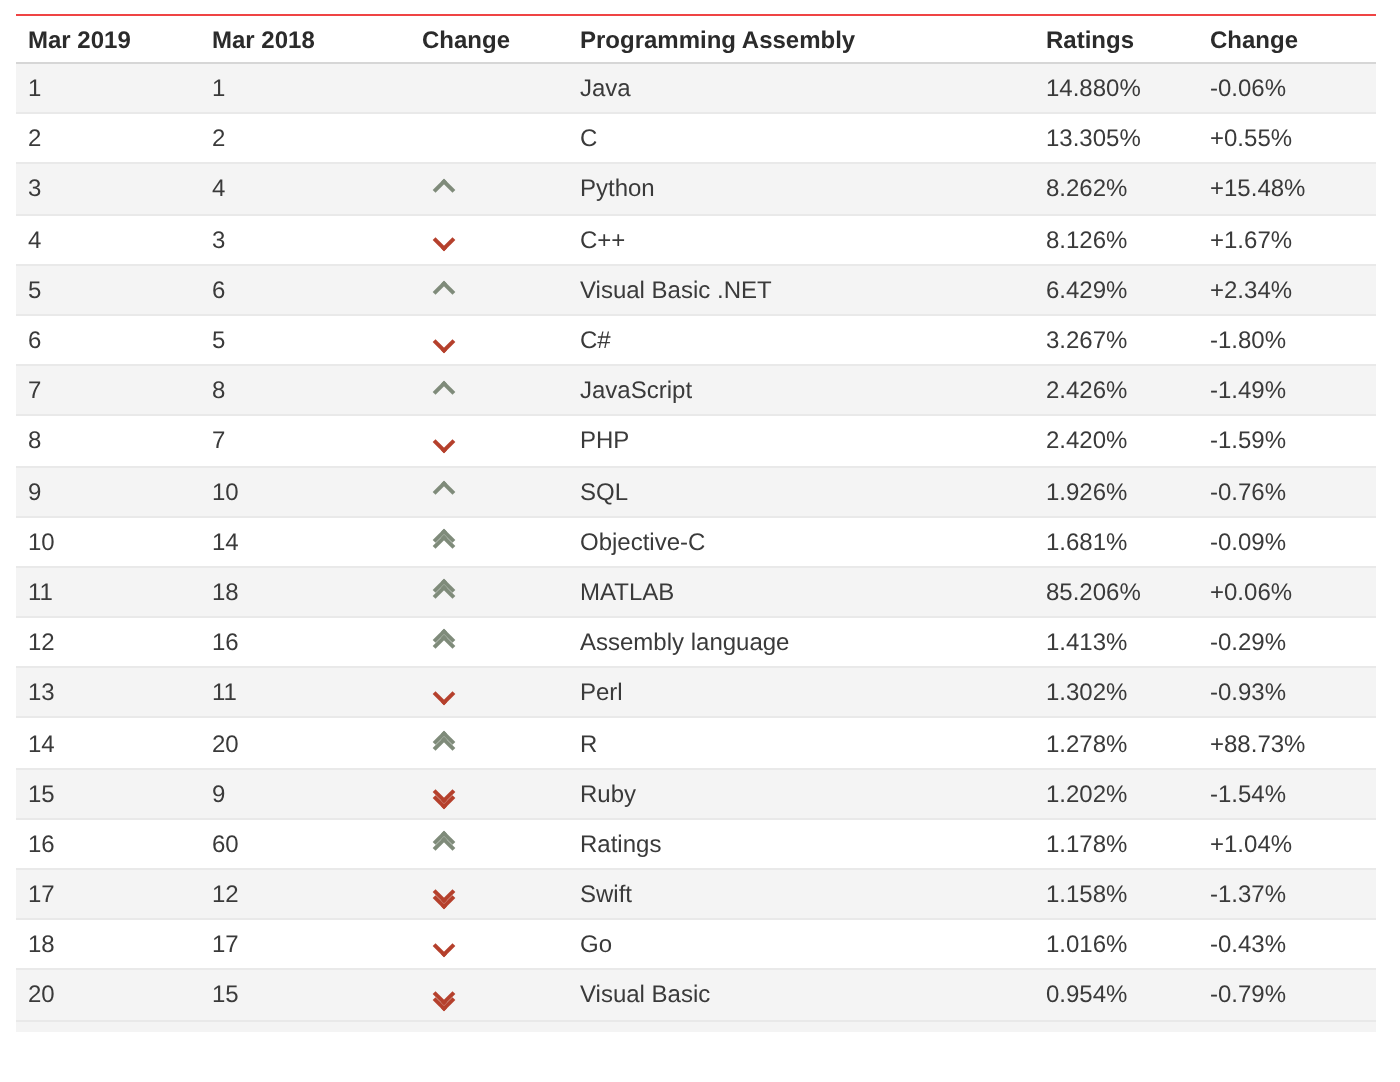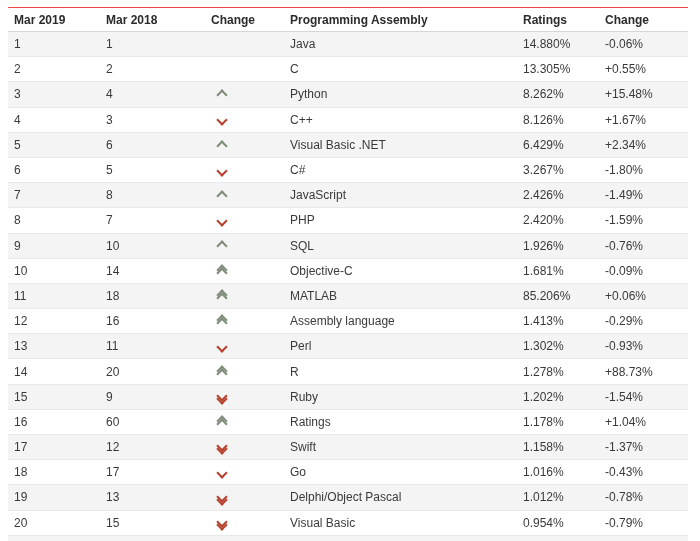--- a/index.html
+++ b/index.html
@@ -262,31 +262,20 @@
           <td>18</td>
           <td>17</td>
           <td class="arrow-cell"><span class="arrows down">
               <span class="chv d"></span>
             </span></td>
           <td>Go</td>
           <td class="num-cell">1.016%</td>
           <td class="num-cell">-0.43%</td>
         </tr>
         <tr>
-          <td>19</td>
-          <td>13</td>
-          <td class="arrow-cell"><span class="arrows down">
-              <span class="chv d"></span>
-              <span class="chv d"></span>
-            </span></td>
-          <td>Delphi/Object Pascal</td>
-          <td class="num-cell">1.012%</td>
-          <td class="num-cell">-0.78%</td>
-        </tr>
-        <tr>
           <td>20</td>
           <td>15</td>
           <td class="arrow-cell"><span class="arrows down">
               <span class="chv d"></span>
               <span class="chv d"></span>
             </span></td>
           <td>Visual Basic</td>
           <td class="num-cell">0.954%</td>
           <td class="num-cell">-0.79%</td>
         </tr>

